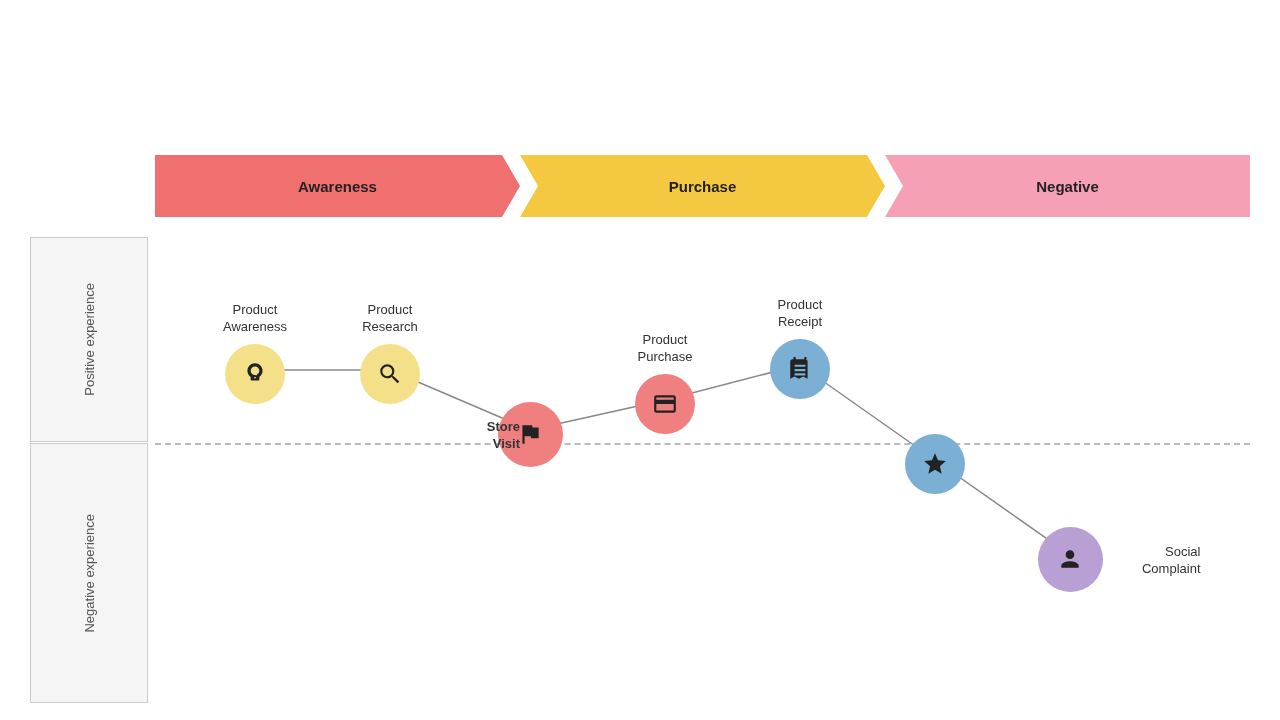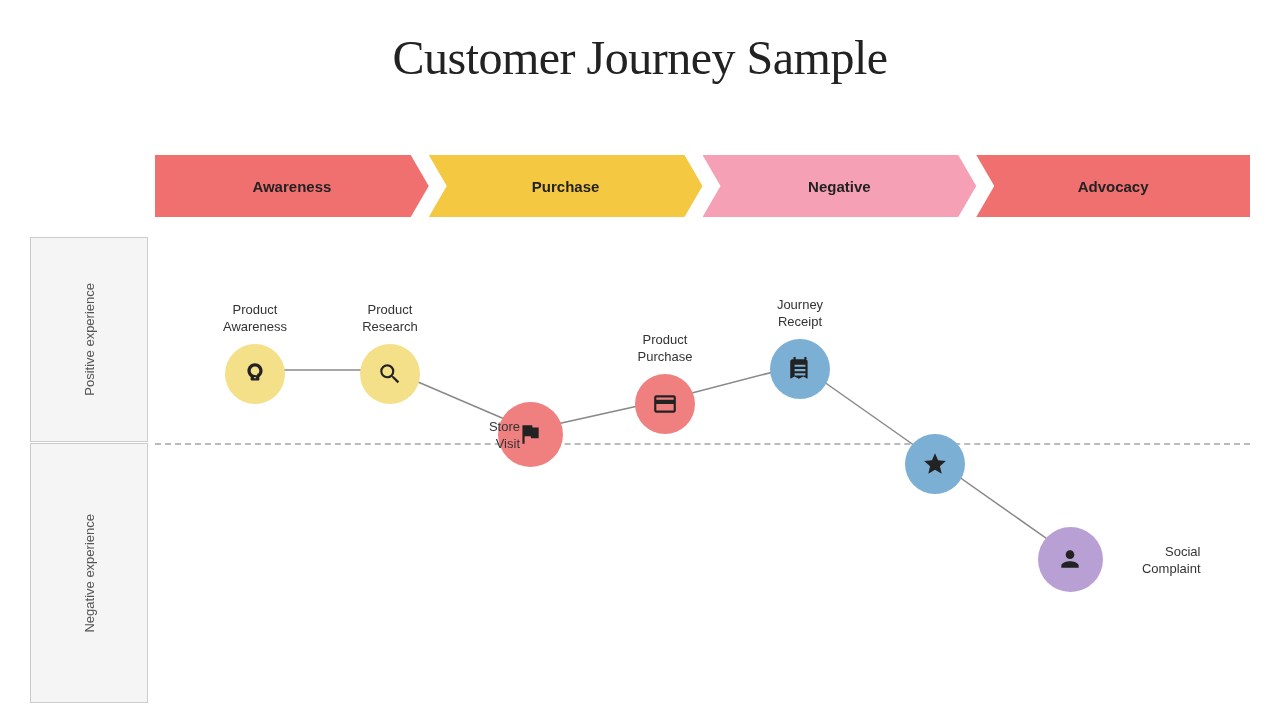--- a/index.html
+++ b/index.html
@@ -129,38 +129,33 @@
       font-size: 13px;
       color: #333;
       text-align: center;
       line-height: 1.3;
     }
   </style>
 </head>
 <body>
 
 <div class="page">
-  <h1 class="title">Customer Journey Sample</h1>
 
   <div class="banner" id="banner-container">
   <div class="arrow-item">
         <div class="arrow-body" style="background: rgb(240, 112, 112);"></div>
         <span class="arrow-label">Awareness</span>
       </div>
       <div class="arrow-item">
         <div class="arrow-body" style="background: rgb(245, 200, 66);"></div>
         <span class="arrow-label">Purchase</span>
       </div>
       <div class="arrow-item">
         <div class="arrow-body" style="background: rgb(245, 160, 181);"></div>
         <span class="arrow-label">Negative</span>
-      </div>
-      <div class="arrow-item">
-        <div class="arrow-body" style="background: rgb(240, 112, 112);"></div>
-        <span class="arrow-label">Advocacy</span>
       </div>
     </div>
 
   <div class="row-label-container" style="top: 237px; height: 205px;">
     <span class="row-label-text">Positive experience</span>
   </div>
 
   <div class="row-label-container" style="top: 443px; height: 260px;">
     <span class="row-label-text">Negative experience</span>
   </div>
@@ -187,33 +182,33 @@
         <svg viewBox="0 0 24 24" width="26" height="26" fill="#222">
           <path d="M15.5 14h-.79l-.28-.27A6.471 6.471 0 0 0 16 9.5 6.5 6.5 0 1 0 9.5 16c1.61 0 3.09-.59 4.23-1.57l.27.28v.79l5 4.99L20.49 19l-4.99-5zm-6 0C7.01 14 5 11.99 5 9.5S7.01 5 9.5 5 14 7.01 14 9.5 11.99 14 9.5 14z"></path>
         </svg>
       </div>
       <div class="node-label" style="z-index: 2; left: 345px; top: 298px; width: 90px;">Product<br>Research</div>
       <div class="node" style="width: 65px; height: 65px; background: rgb(240, 128, 128); left: 497.5px; top: 397.5px; z-index: 2;">
         <svg viewBox="0 0 24 24" width="26" height="26" fill="#222">
           <path d="M14.4 6L14 4H5v17h2v-7h5.6l.4 2h7V6z"></path>
         </svg>
       </div>
-      <div class="node-label" style="z-index: 2; left: 450px; top: 415px; width: 70px; text-align: right;">Store<br>Visit</div>
+      <div class="node-label" style="z-index: 2; left: 450px; top: 415px; width: 70px; text-align: right; font-weight: bold;">Store<br>Visit</div>
       <div class="node" style="width: 60px; height: 60px; background: rgb(240, 128, 128); left: 635px; top: 370px; z-index: 2;">
         <svg viewBox="0 0 24 24" width="26" height="26" fill="#222">
           <path d="M20 4H4c-1.11 0-2 .89-2 2v12c0 1.11.89 2 2 2h16c1.11 0 2-.89 2-2V6c0-1.11-.89-2-2-2zm0 14H4v-6h16v6zm0-10H4V6h16v2z"></path>
         </svg>
       </div>
       <div class="node-label" style="z-index: 2; left: 620px; top: 328px; width: 90px;">Product<br>Purchase</div>
       <div class="node" style="width: 60px; height: 60px; background: rgb(123, 175, 212); left: 770px; top: 335px; z-index: 2;">
         <svg viewBox="0 0 24 24" width="26" height="26" fill="#222">
           <path d="M17 18H7v-2h10v2zm0-4H7v-2h10v2zm0-4H7V8h10v2zM19 3h-1V1h-2v2H8V1H6v2H5c-1.1 0-2 .9-2 2v16l4-2 4 2 4-2 4 2V5c0-1.1-.9-2-2-2z"></path>
         </svg>
       </div>
-      <div class="node-label" style="z-index: 2; left: 755px; top: 293px; width: 90px;">Journey Receipt</div>
+      <div class="node-label" style="z-index: 2; left: 755px; top: 293px; width: 90px;">Product Receipt</div>
       <div class="node" style="width: 60px; height: 60px; background: rgb(123, 175, 212); left: 905px; top: 430px; z-index: 2;">
         <svg viewBox="0 0 24 24" width="26" height="26" fill="#222">
           <path d="M12 17.27L18.18 21l-1.64-7.03L22 9.24l-7.19-.61L12 2 9.19 8.63 2 9.24l5.46 4.73L5.82 21z"></path>
         </svg>
       </div>
       <div class="node" style="width: 65px; height: 65px; background: rgb(184, 160, 212); left: 1037.5px; top: 522.5px; z-index: 2;">
         <svg viewBox="0 0 24 24" width="26" height="26" fill="#222">
           <path d="M12 12c2.21 0 4-1.79 4-4s-1.79-4-4-4-4 1.79-4 4 1.79 4 4 4zm0 2c-2.67 0-8 1.34-8 4v2h16v-2c0-2.66-5.33-4-8-4z"></path>
         </svg>
       </div>

